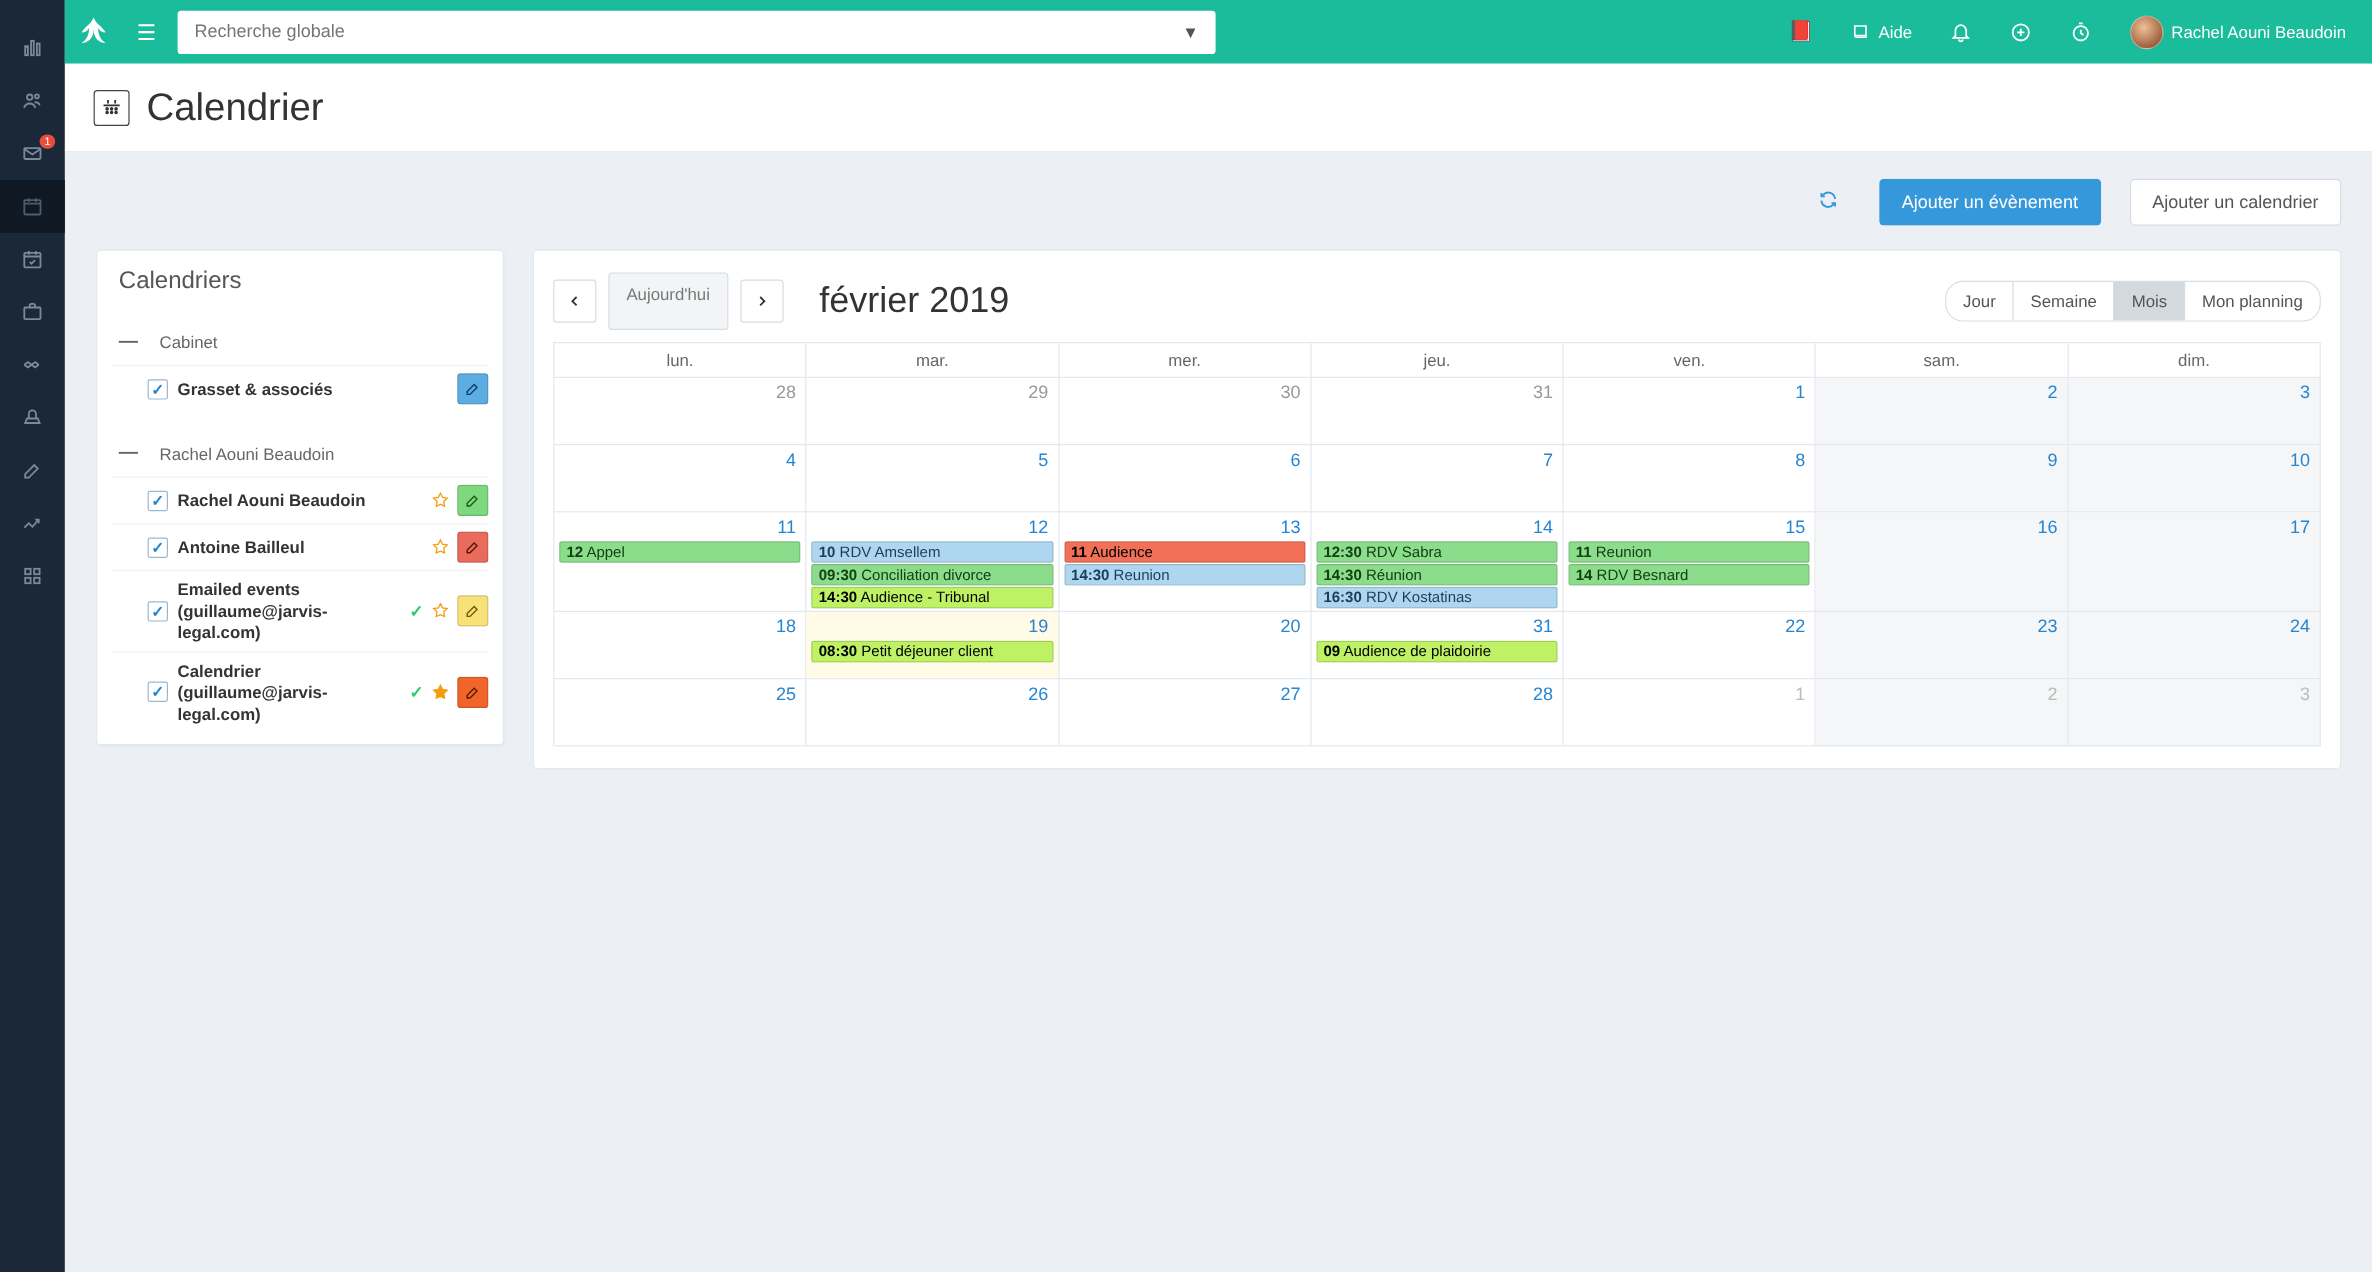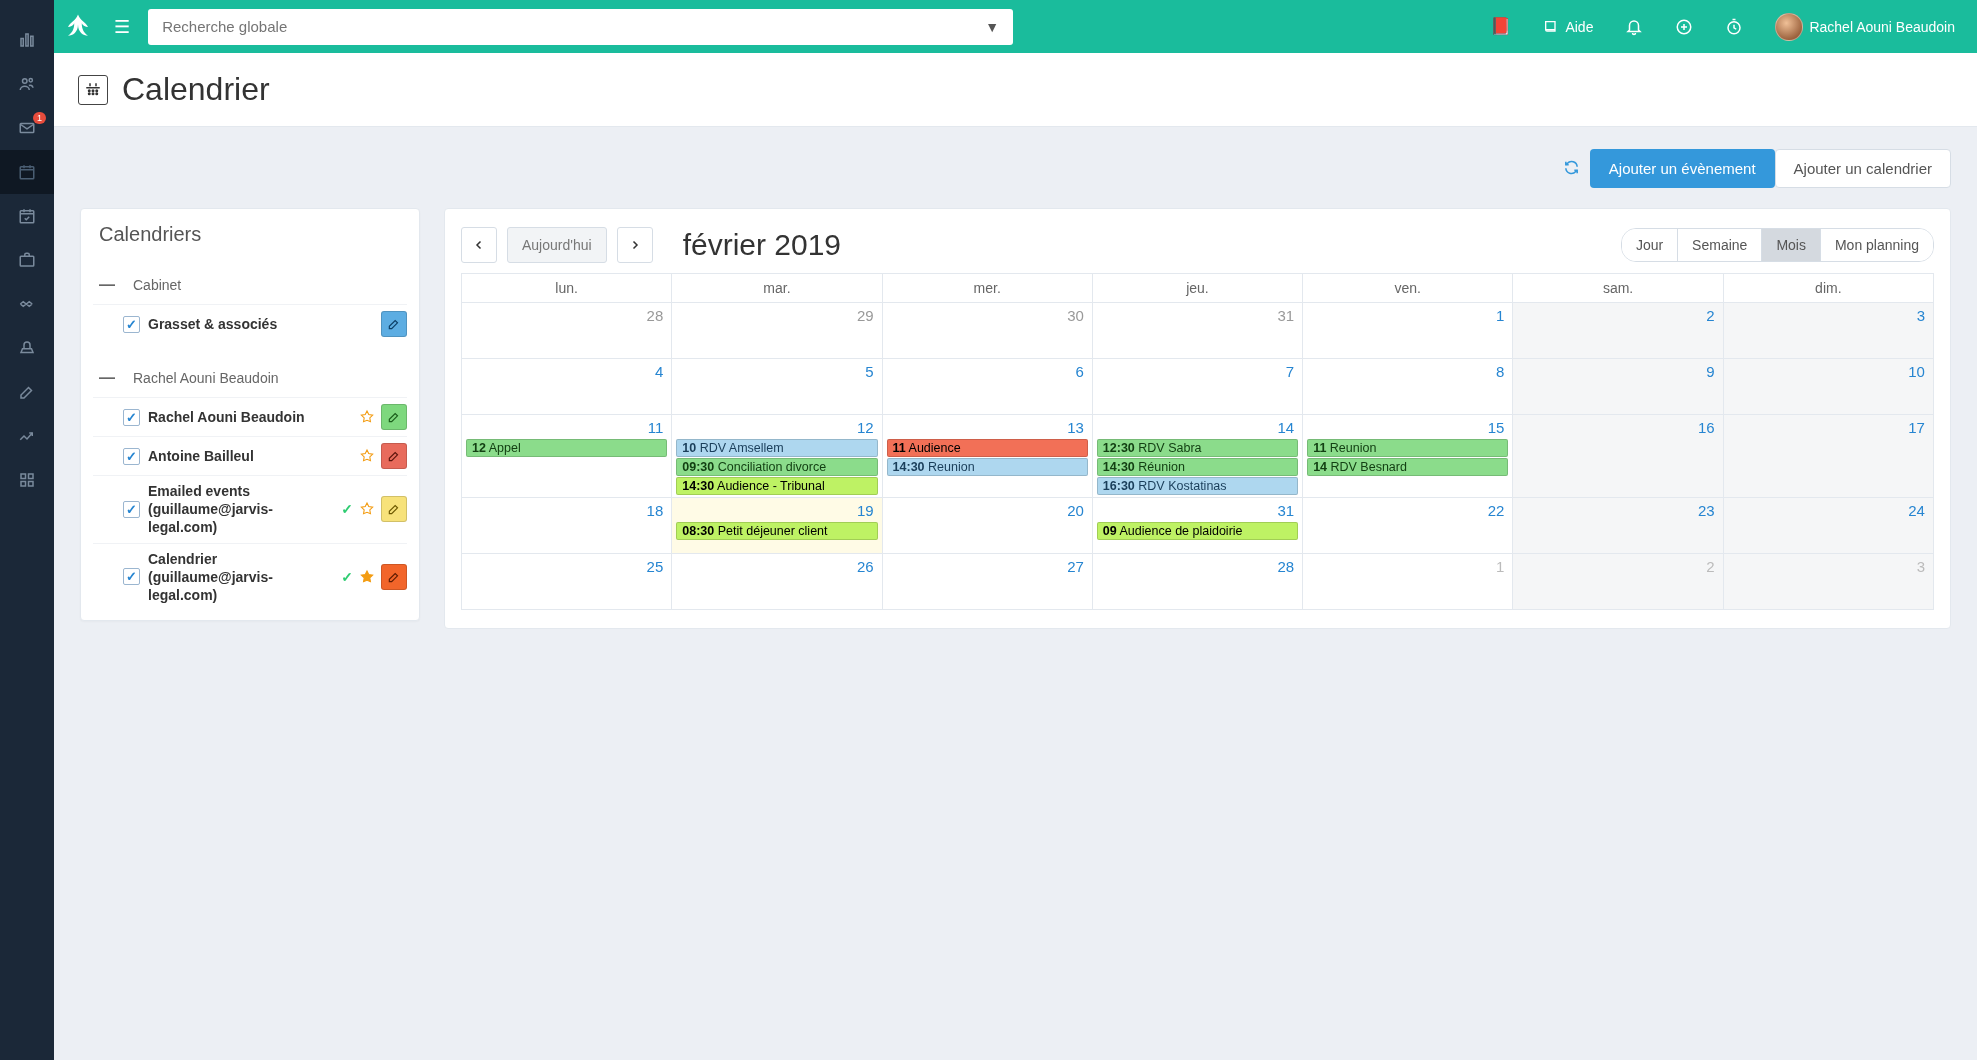--- a/index.html
+++ b/index.html
@@ -21,21 +21,21 @@
   .search-caret { position: absolute; right: 14px; top: 50%; transform: translateY(-50%); color: #555; pointer-events: none; }
   .topbar-spacer { flex: 1; }
   .topbar-item { display: flex; align-items: center; gap: 6px; color: #fff; cursor: pointer; padding: 0 10px; }
   .avatar { width: 28px; height: 28px; border-radius: 50%; background: radial-gradient(circle at 40% 35%, #f0c097, #7a3d1a); border: 1px solid rgba(255,255,255,.4); }
 
   .content { flex: 1; display: flex; flex-direction: column; overflow: auto; }
   .page-header { background: #fff; padding: 18px 24px; display: flex; align-items: center; gap: 14px; border-bottom: 1px solid #e3e8ee; }
   .page-header .ph-icon { width: 30px; height: 30px; border: 1.5px solid #444; border-radius: 3px; display: flex; align-items: center; justify-content: center; }
   .page-header h1 { font-size: 32px; font-weight: 400; color: #333; }
 
-  .action-bar { display: flex; justify-content: flex-end; gap: 0; padding: 22px 26px 10px 26px; align-items: center; }
+  .action-bar { display: flex; justify-content: flex-end; gap: 24px; padding: 22px 26px 10px 26px; align-items: center; }
   .refresh-icon { color: #3498db; cursor: pointer; margin-right: 10px; font-size: 15px; }
   .btn { padding: 10px 18px; border-radius: 4px; font-size: 15px; cursor: pointer; border: 1px solid transparent; }
   .btn-primary { background: #3498db; color: #fff; }
   .btn-default { background: #fff; color: #555; border-color: #d6dde5; }
 
   .body-cols { display: flex; gap: 24px; padding: 10px 26px 30px 26px; align-items: flex-start; }
 
   
   .panel { width: 340px; background: #fff; border: 1px solid #e3e8ee; border-radius: 4px; box-shadow: 0 1px 2px rgba(0,0,0,.03); flex-shrink: 0; }
   .panel-title { font-size: 20px; padding: 14px 18px; color: #555; font-weight: 400; }
@@ -55,21 +55,21 @@
   .edit-blue { background: #5dade2; color: #0b3e66; }
   .edit-green { background: #7ed87e; color: #1a5c1a; }
   .edit-red { background: #e86b5c; color: #5c140c; }
   .edit-yellow { background: #f7e27a; color: #6d5900; }
   .edit-orange { background: #f2652a; color: #5c1b02; }
 
   
   .calendar-wrap { flex: 1; background: #fff; border: 1px solid #e3e8ee; border-radius: 4px; padding: 18px 16px; min-width: 0; }
   .cal-toolbar { display: flex; align-items: center; gap: 10px; margin-bottom: 10px; }
   .navbtn { width: 36px; height: 36px; background: #fff; border: 1px solid #d6dde5; border-radius: 3px; display:flex; align-items:center; justify-content:center; cursor:pointer; font-weight:bold; color:#333; }
-  .todaybtn { padding: 0 14px; height: 36px; line-height:34px; background: #f2f4f6; border: 1px solid #d6dde5; border-radius: 3px; color: #777; cursor:pointer; }
+  .todaybtn { padding: 0 14px; height: 48px; line-height:34px; background: #f2f4f6; border: 1px solid #d6dde5; border-radius: 3px; color: #777; cursor:pointer; }
   .cal-title { font-size: 30px; font-weight: 400; color: #333; margin-left: 20px; }
   .toolbar-spacer { flex: 1; }
   .view-switch { display: flex; border: 1px solid #d6dde5; border-radius: 15px; overflow: hidden; }
   .view-switch div { padding: 8px 14px; cursor: pointer; color: #555; background: #fff; border-left: 1px solid #d6dde5; }
   .view-switch div:first-child { border-left: none; }
   .view-switch div.active { background: #d4d9df; }
 
   .grid { width: 100%; border-left: 1px solid #e3e8ee; border-top: 1px solid #e3e8ee; }
   .grid-row { display: flex; }
   .grid-head { display: flex; }

